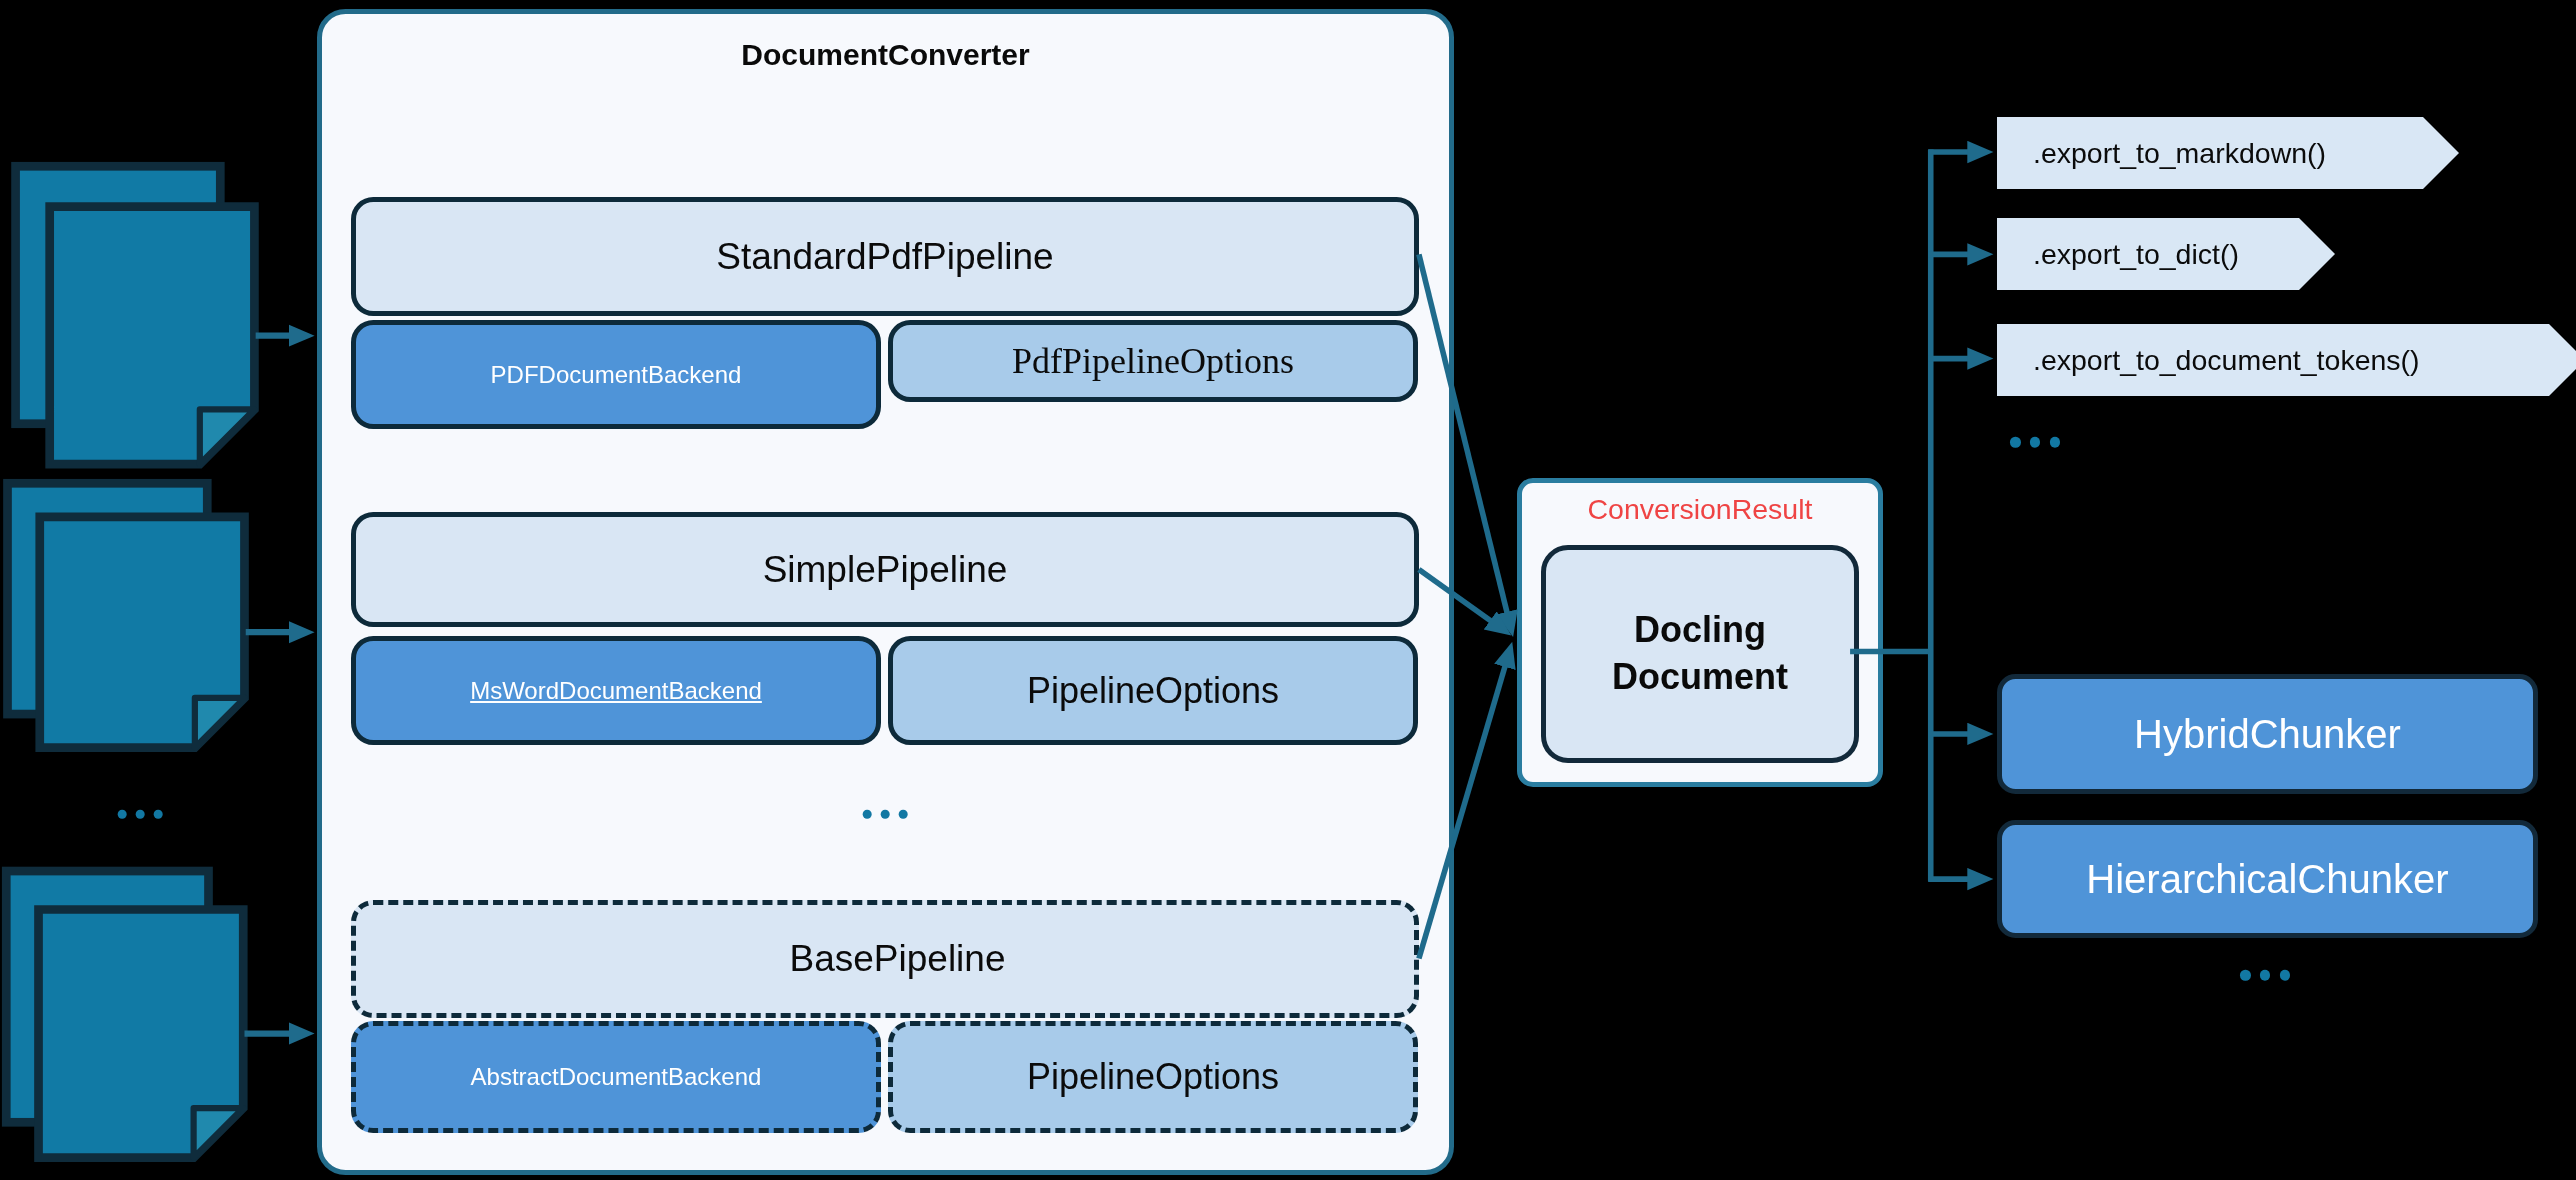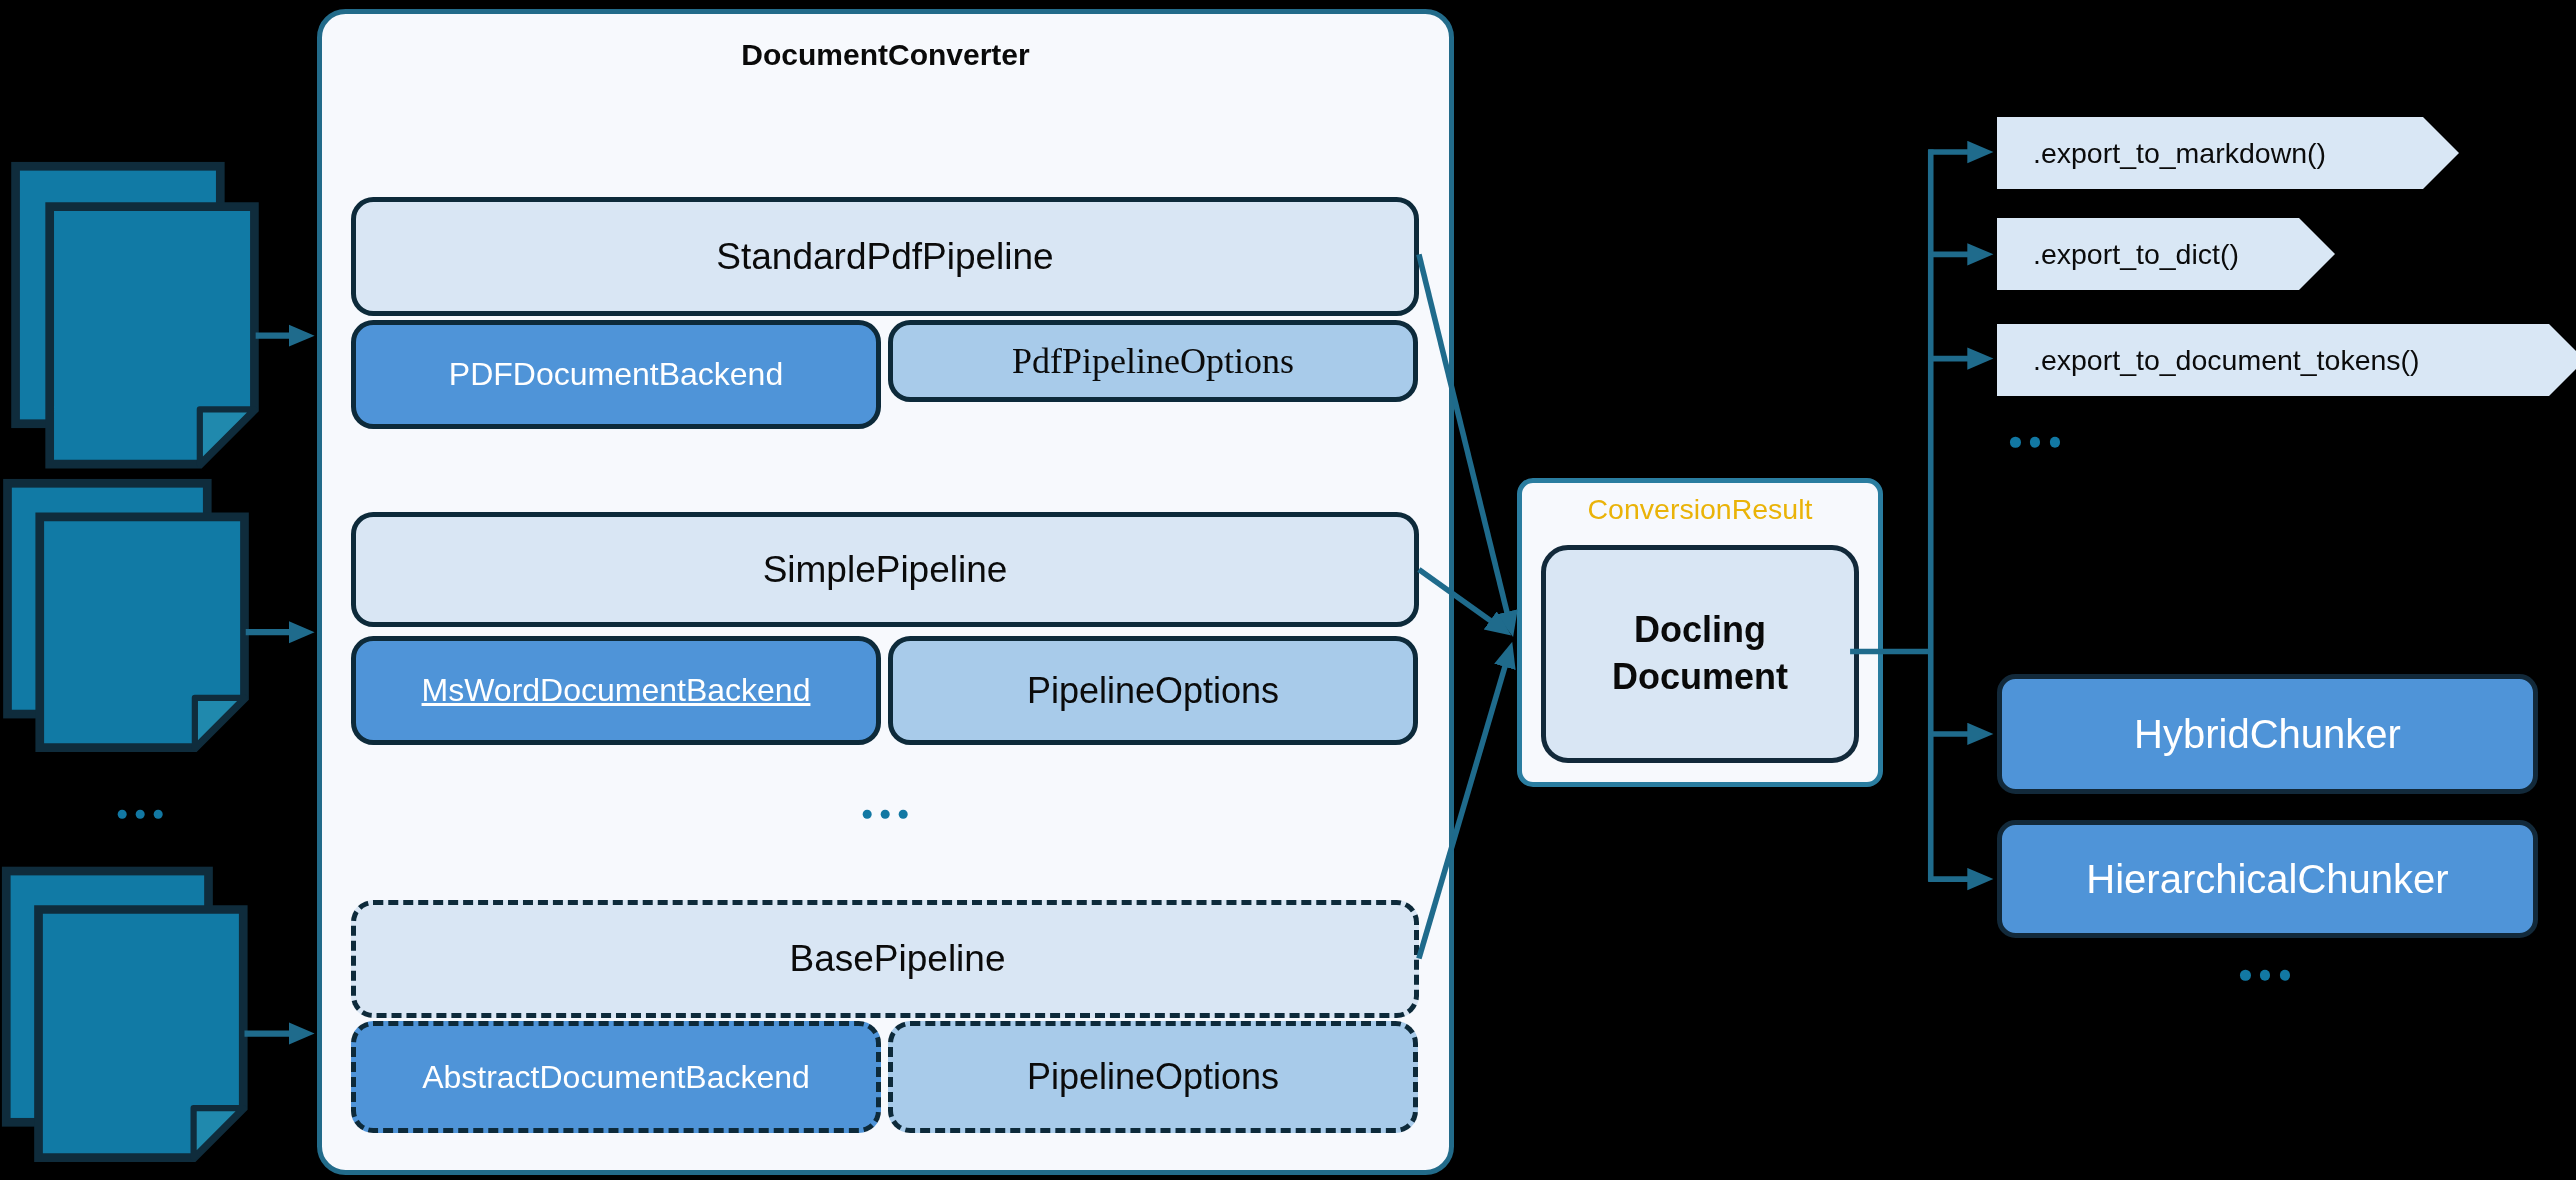--- a/index.html
+++ b/index.html
@@ -28,21 +28,21 @@
              border:5.6px solid var(--container-border);border-radius:28.5px;}
   #converter-title{left:317px;top:27px;width:1137px;height:56px;
                    display:flex;align-items:center;justify-content:center;
                    font-size:30px;font-weight:bold;color:#0a0a0a;}
 
   .pipe-header{background:var(--light-box);border:5px solid var(--dark-border);
                border-radius:22.3px;display:flex;align-items:center;justify-content:center;
                font-size:37px;color:#0b0b0b;}
   .pipe-backend{background:var(--backend-blue);border:5px solid var(--dark-border);
                border-radius:22.3px;display:flex;align-items:center;justify-content:center;
-               font-size:32px;color:#ffffff;}
+               font-size:24px;color:#ffffff;}
   .pipe-options{background:var(--options-blue);border:5px solid var(--dark-border);
                border-radius:22.3px;display:flex;align-items:center;justify-content:center;
                font-size:36px;color:#0b0b0b;}
   .dashed{border-style:dashed !important;}
 
   
   #p1-header{left:351px;top:197px;width:1068px;height:119px;}
   #p1-backend{left:351px;top:320px;width:530px;height:109px;}
   #p1-options{left:888px;top:320px;width:530px;height:82px;font-family:Liberation Serif, serif;}
   #p2-header{left:351px;top:512px;width:1068px;height:115px;}
@@ -56,21 +56,21 @@
   .doc-label{display:flex;align-items:center;justify-content:center;text-align:center;
              color:#ffffff;z-index:20;}
   #pdf-label{left:50px;top:207px;width:205px;height:257px;font-size:52px;}
   #docx-label{left:40px;top:517px;width:205px;height:231px;font-size:46px;}
   #fmt-label{left:38px;top:910px;width:205px;height:248px;font-size:34px;line-height:1.4;}
 
   
   #cr-box{left:1517px;top:478px;width:366px;height:309px;background:var(--container-fill);
           border:5.6px solid #2a7da0;border-radius:16px;}
   #cr-label{left:1517px;top:491px;width:366px;height:37px;display:flex;align-items:center;
-            justify-content:center;font-size:28.5px;color:#eab308;}
+            justify-content:center;font-size:28.5px;color:#ef4444;}
   #docling-box{left:1541px;top:545px;width:318px;height:218px;background:var(--light-box);
                border:5px solid #12293a;border-radius:27px;display:flex;align-items:center;
                justify-content:center;text-align:center;font-size:36px;font-weight:bold;
                color:#0a0a0a;line-height:1.3;padding:0 37px;}
 
   
   .pent{background:var(--pent-fill);display:flex;align-items:center;
         font-size:28.5px;color:#0b0b0b;padding-left:36px;
         clip-path:polygon(0 0, calc(100% - 36px) 0, 100% 50%, calc(100% - 36px) 100%, 0 100%);}
   #exp1{left:1997px;top:117px;width:462px;height:72px;}

